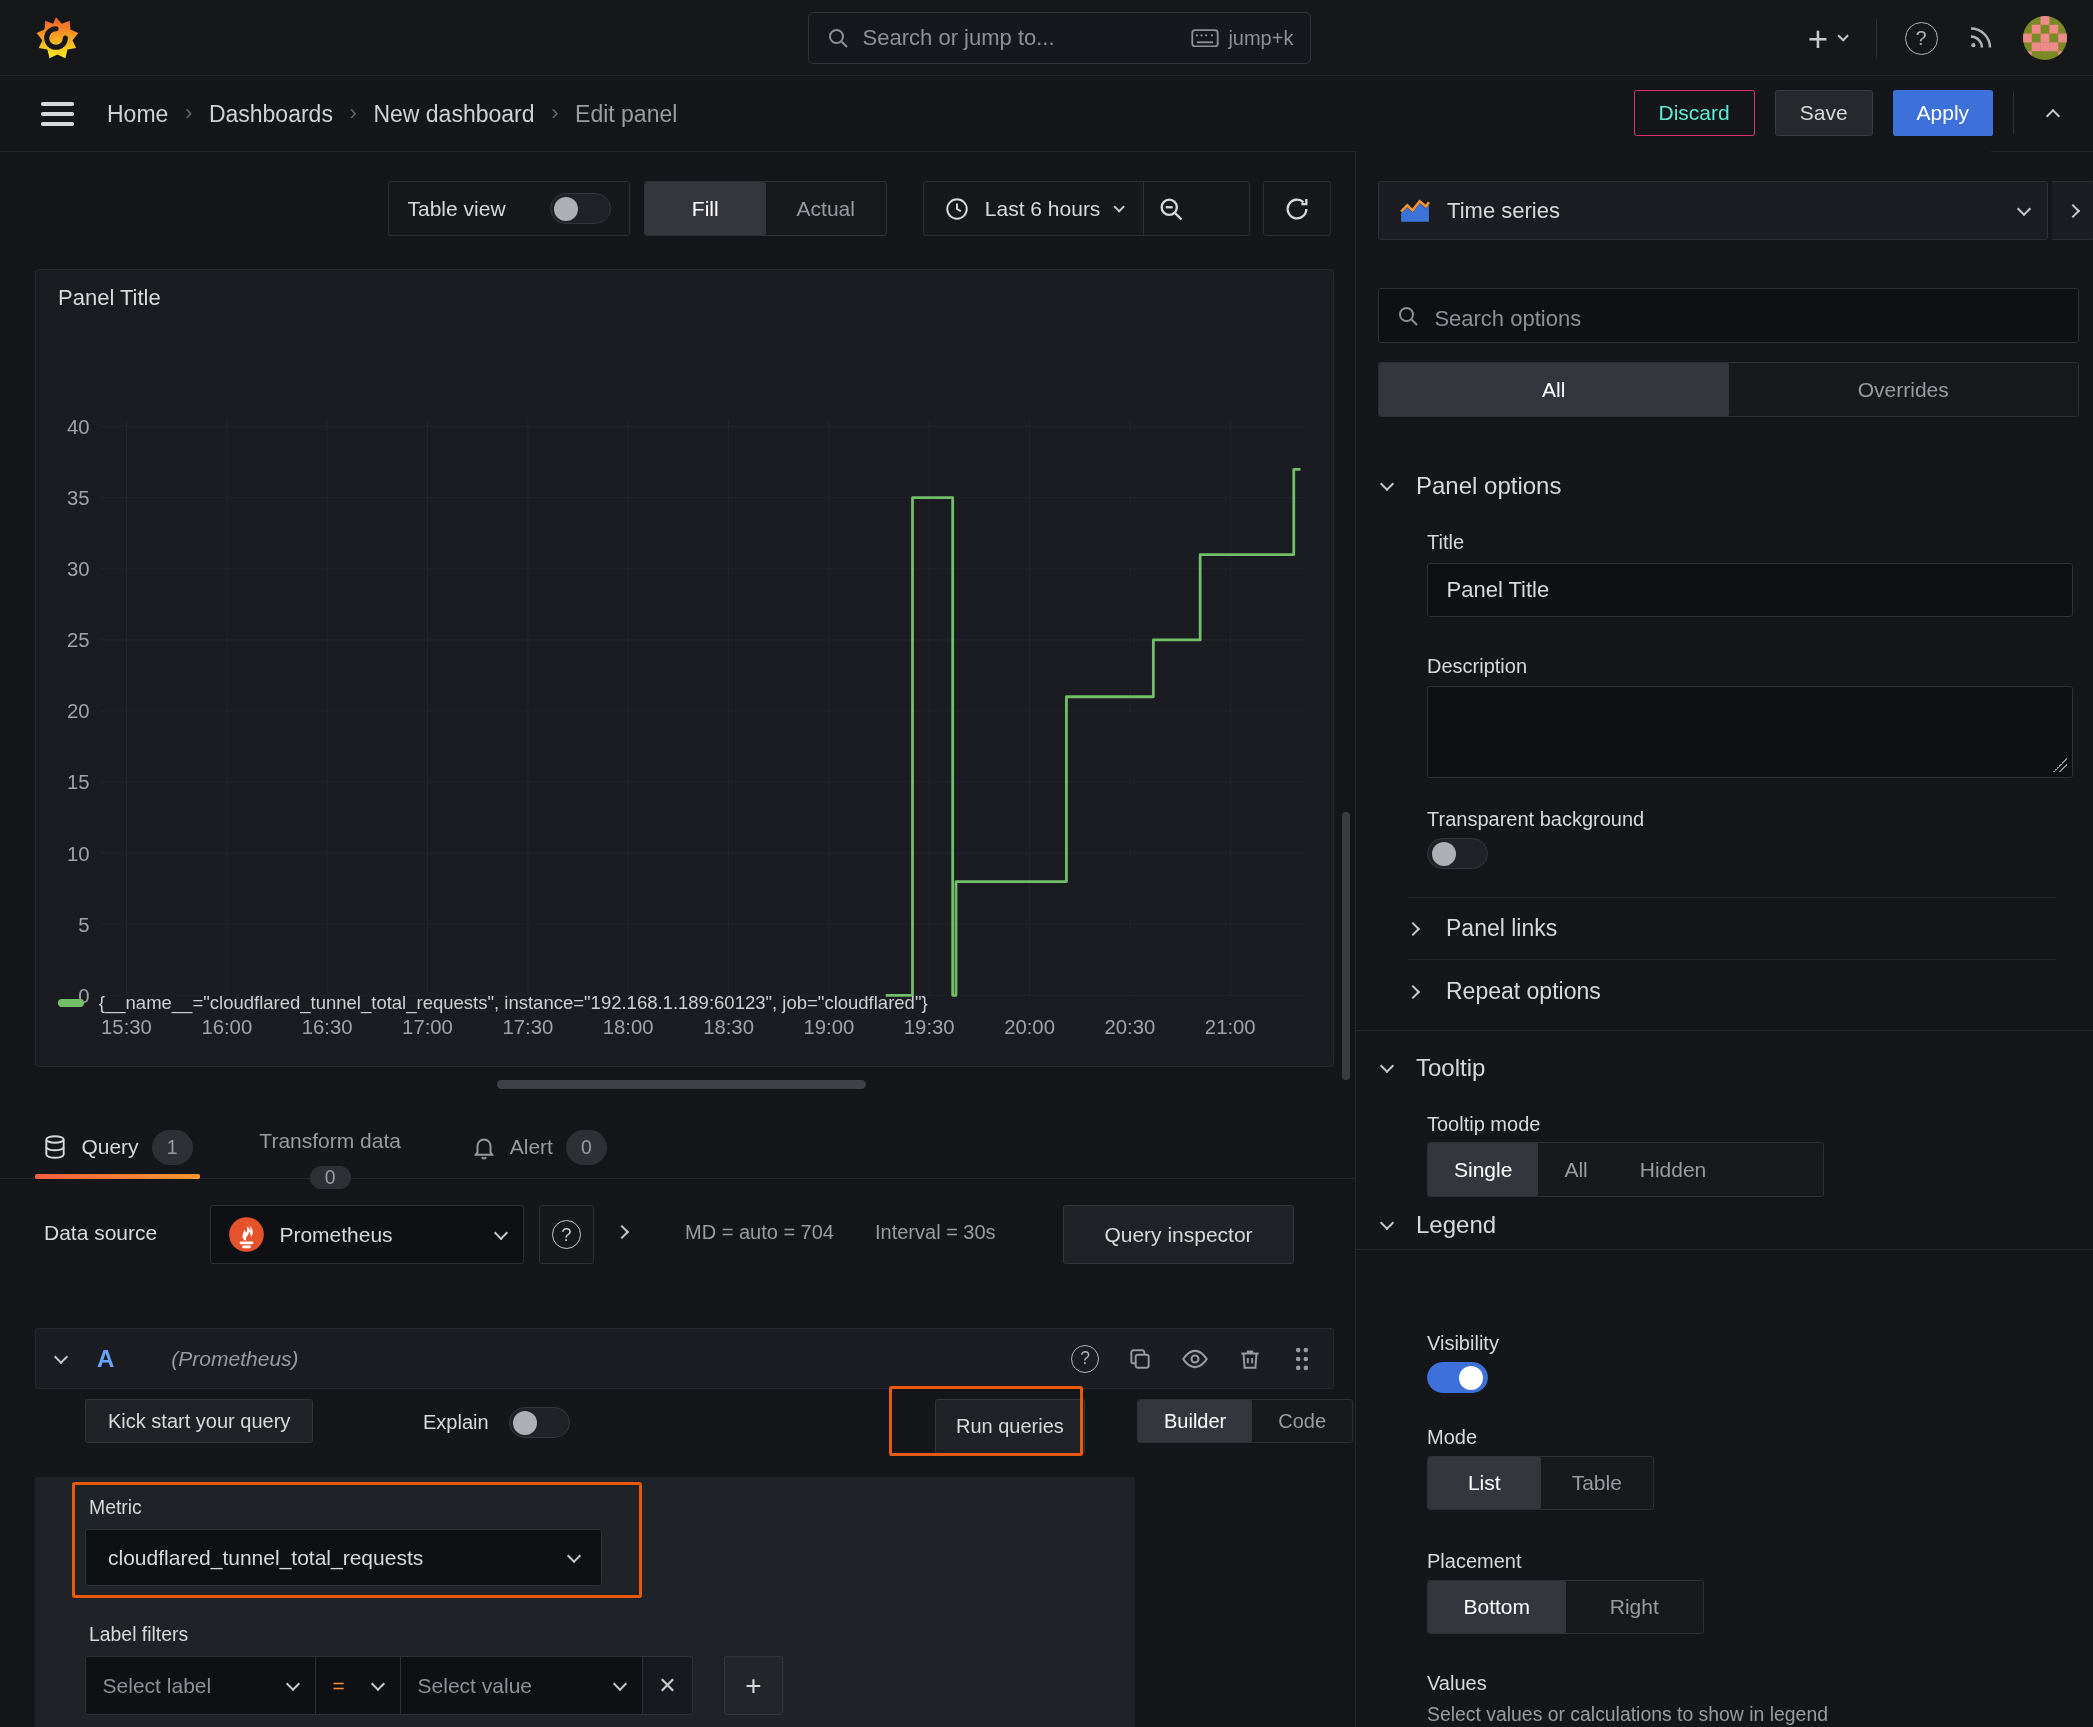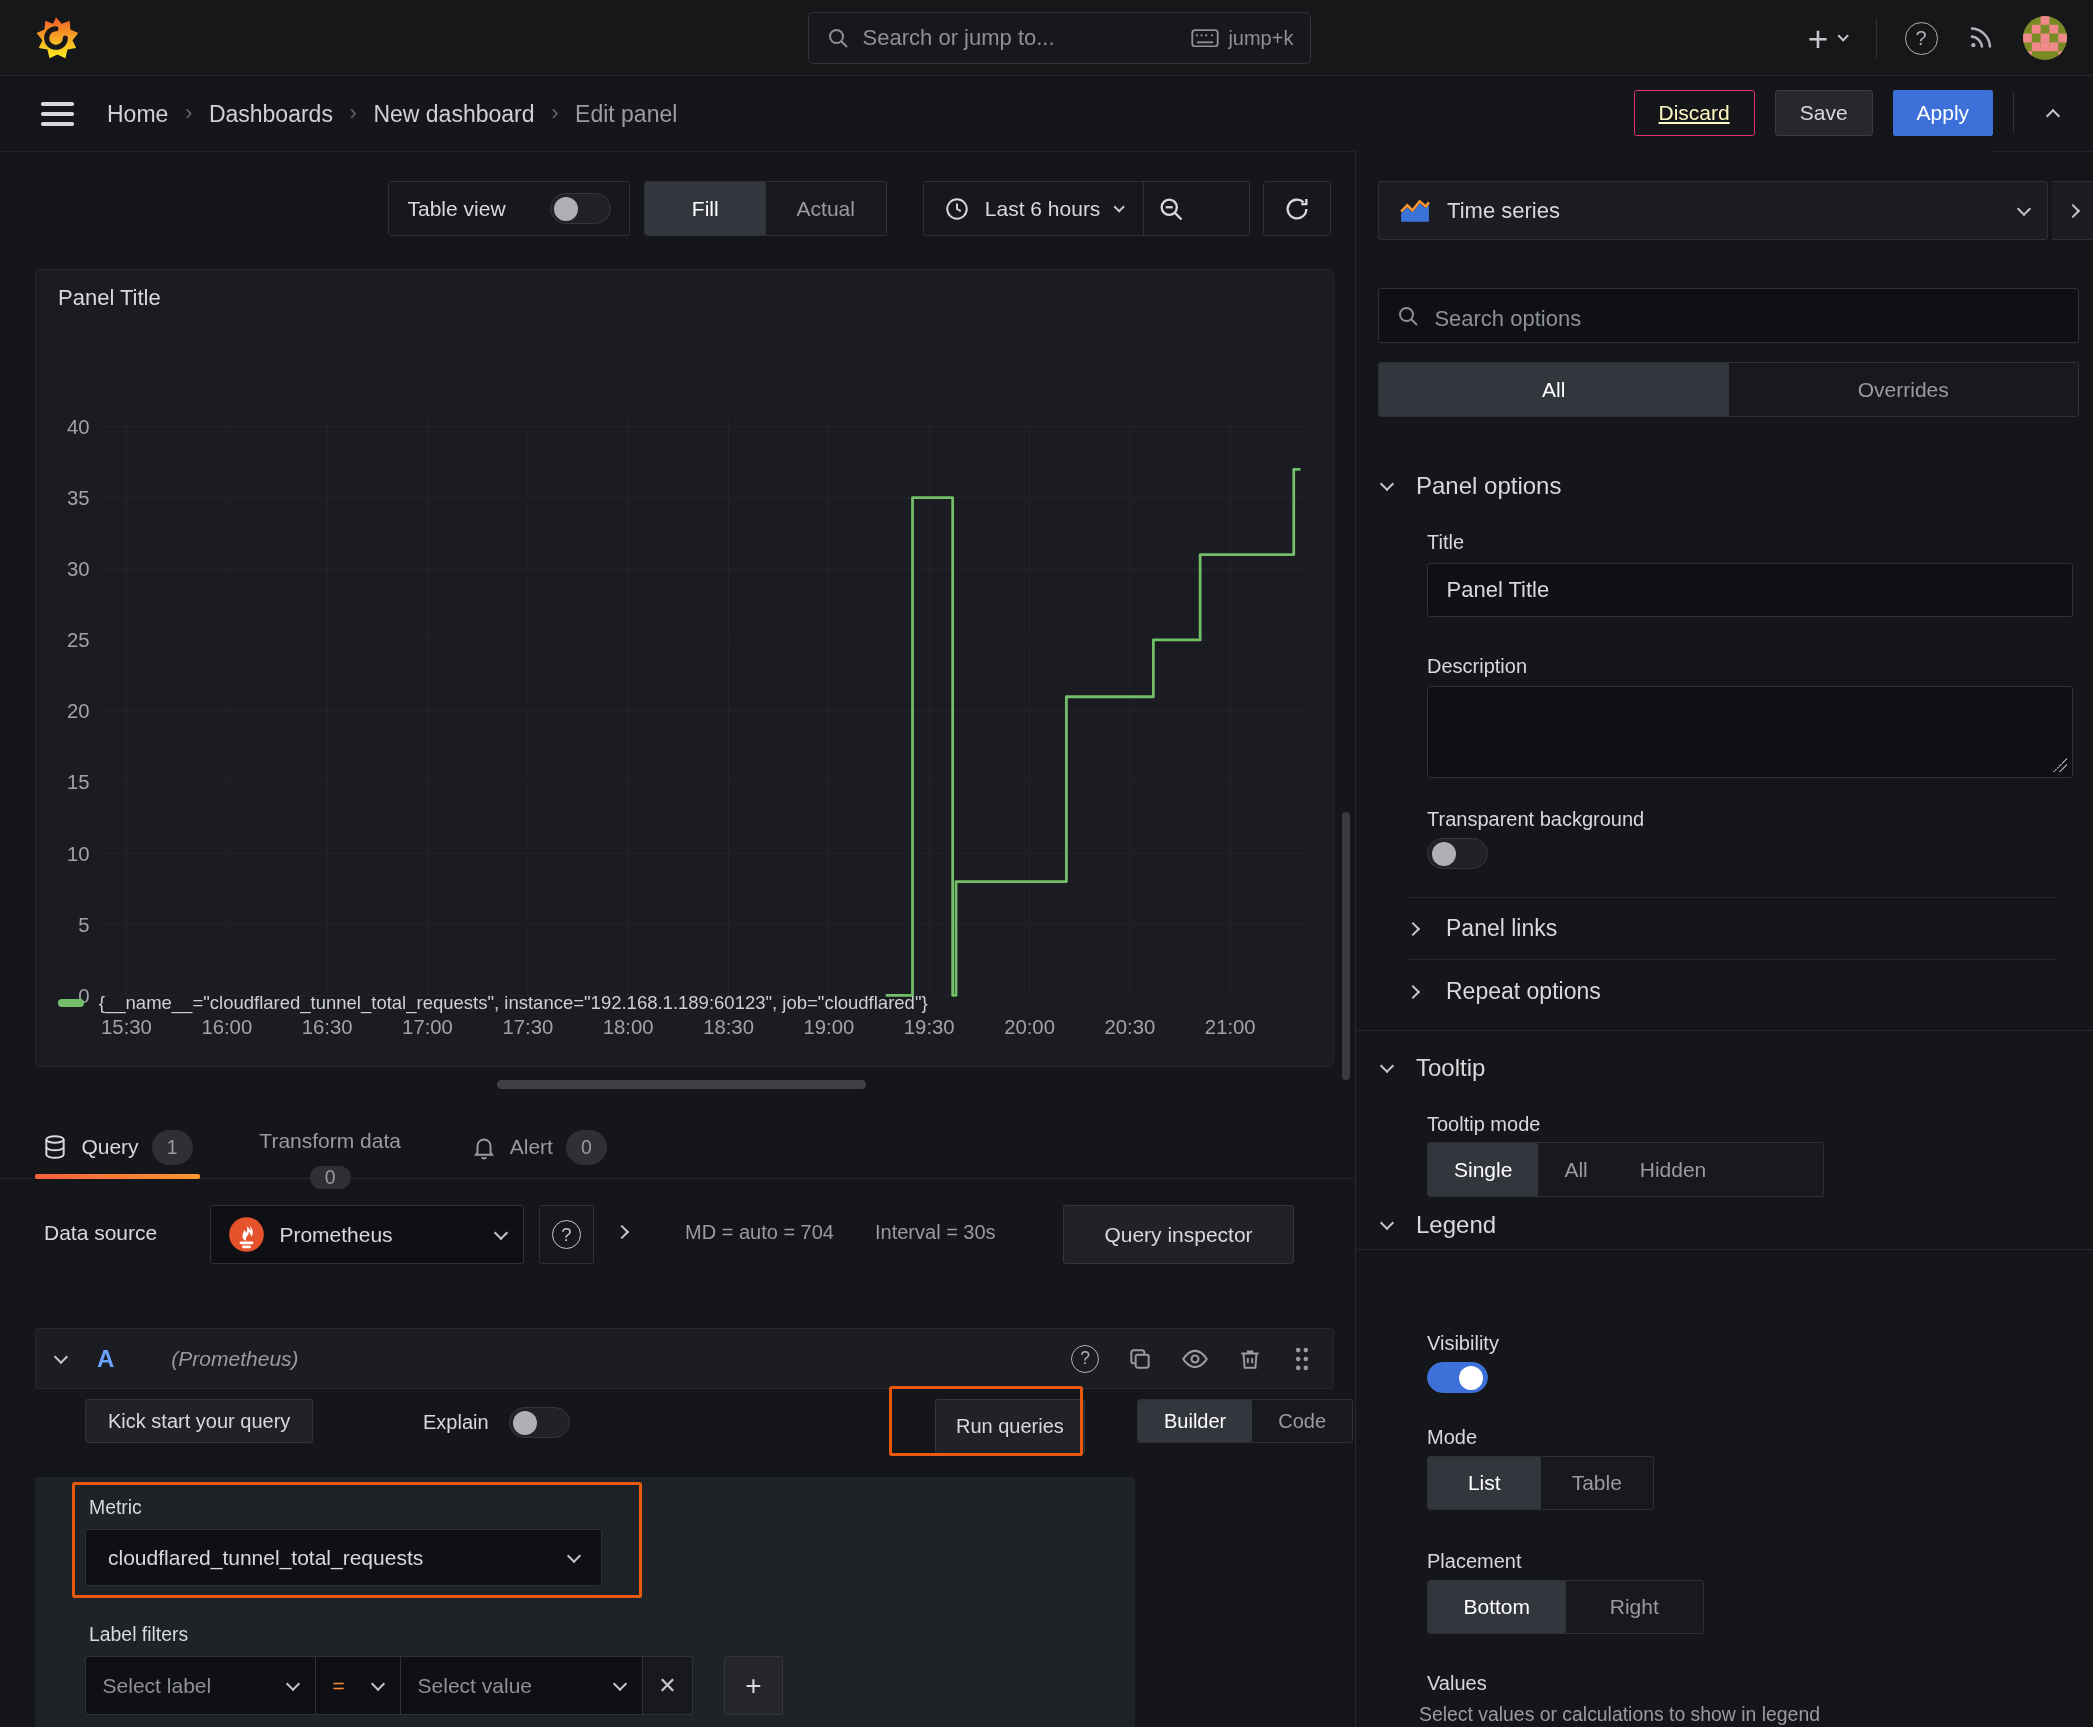--- a/index.html
+++ b/index.html
@@ -39,21 +39,21 @@
   
   .crumbrow { position:absolute; left:0; top:76px; width:2093px; height:76px; background:#141619; border-bottom:0.9px solid #222329; }
   .burger { position:absolute; left:41px; top:26px; width:33px; height:24px; cursor:pointer; }
   .burger div { height:3.7px; background:#d8d9da; border-radius:1.8px; margin-bottom:6.5px; }
   .crumbs { position:absolute; left:107px; top:0; height:76px; display:flex; align-items:center; gap:16.6px; font-size:23px; }
   .crumbs .sep { color:#63656c; font-size:22px; margin-top:-1.8px; }
   .crumbs .c { color:#d0d1d6; cursor:pointer; }
   .crumbs .c.last { color:#9b9ca2; cursor:default; }
   .crumb-actions { position:absolute; right:22px; top:14px; display:flex; align-items:center; gap:20px; }
   .btn { height:46px; display:flex; align-items:center; justify-content:center; border-radius:2.8px; font-size:21px; padding:0 24px; cursor:pointer; }
-  .btn.discard { border:1.4px solid #e0316e; color:#fef9c3; background:transparent;text-decoration:underline; }
+  .btn.discard { border:1.4px solid #e0316e; color:#5eead4; background:transparent; }
   .btn.save { background:#26282e; border:0.9px solid #3a3c43; color:#d8d9da; }
   .btn.apply { background:#3d71d9; color:#ffffff; }
 
   
   .tb-box { position:absolute; top:181px; height:55px; border:0.9px solid #2e3036; border-radius:2.8px; display:flex; align-items:center; background:#17181c; }
   .tb-label { font-size:21px; color:#d8d9da; }
   .timelabel { font-size:21px; color:#d8d9da; }
 
   
   .panel { position:absolute; left:35px; top:269px; width:1299px; height:798px; background:#1a1c21; border:0.9px solid #26282e; border-radius:3.7px; }
@@ -524,17 +524,17 @@
     <div class="seg" style="position:absolute; left:71px; top:1305px; height:54px; width:227px;">
       <span class="opt active" style="flex:1;">List</span>
       <span class="opt" style="flex:1;">Table</span>
     </div>
     <span class="side-label" style="left:71px; top:1399px;">Placement</span>
     <div class="seg" style="position:absolute; left:71px; top:1429px; height:54px; width:277px;">
       <span class="opt active" style="flex:1;">Bottom</span>
       <span class="opt" style="flex:1;">Right</span>
     </div>
     <span class="side-label" style="left:71px; top:1521px;">Values</span>
-    <span class="help-text" style="left:63px; top:1552px;">Select values or calculations to show in legend</span>
+    <span class="help-text" style="left:71px; top:1552px;">Select values or calculations to show in legend</span>
   </div>
 
 </div>
 
 
 </body></html>

